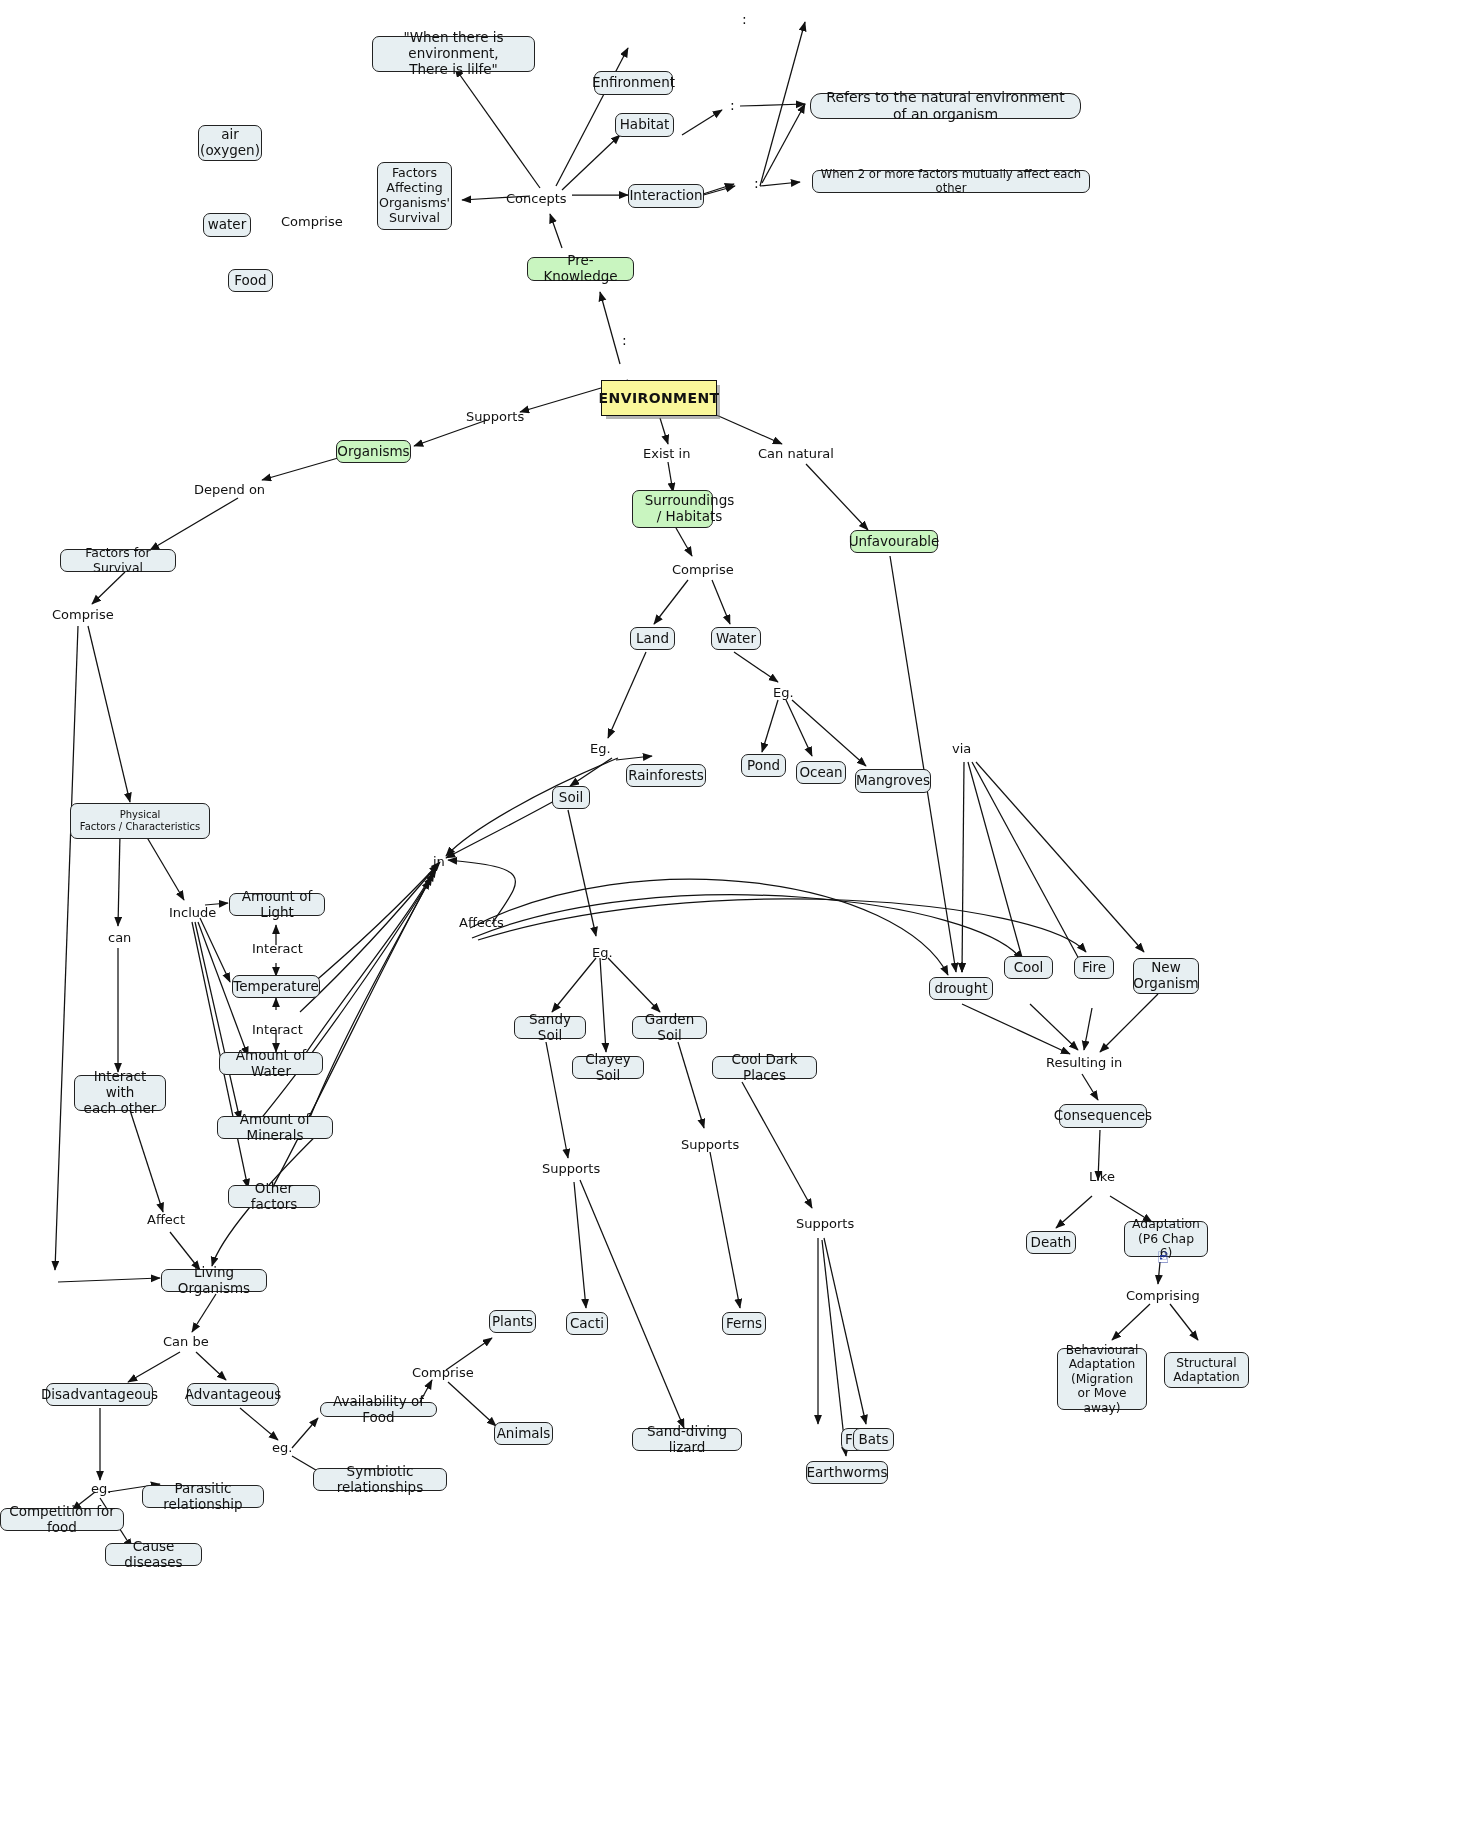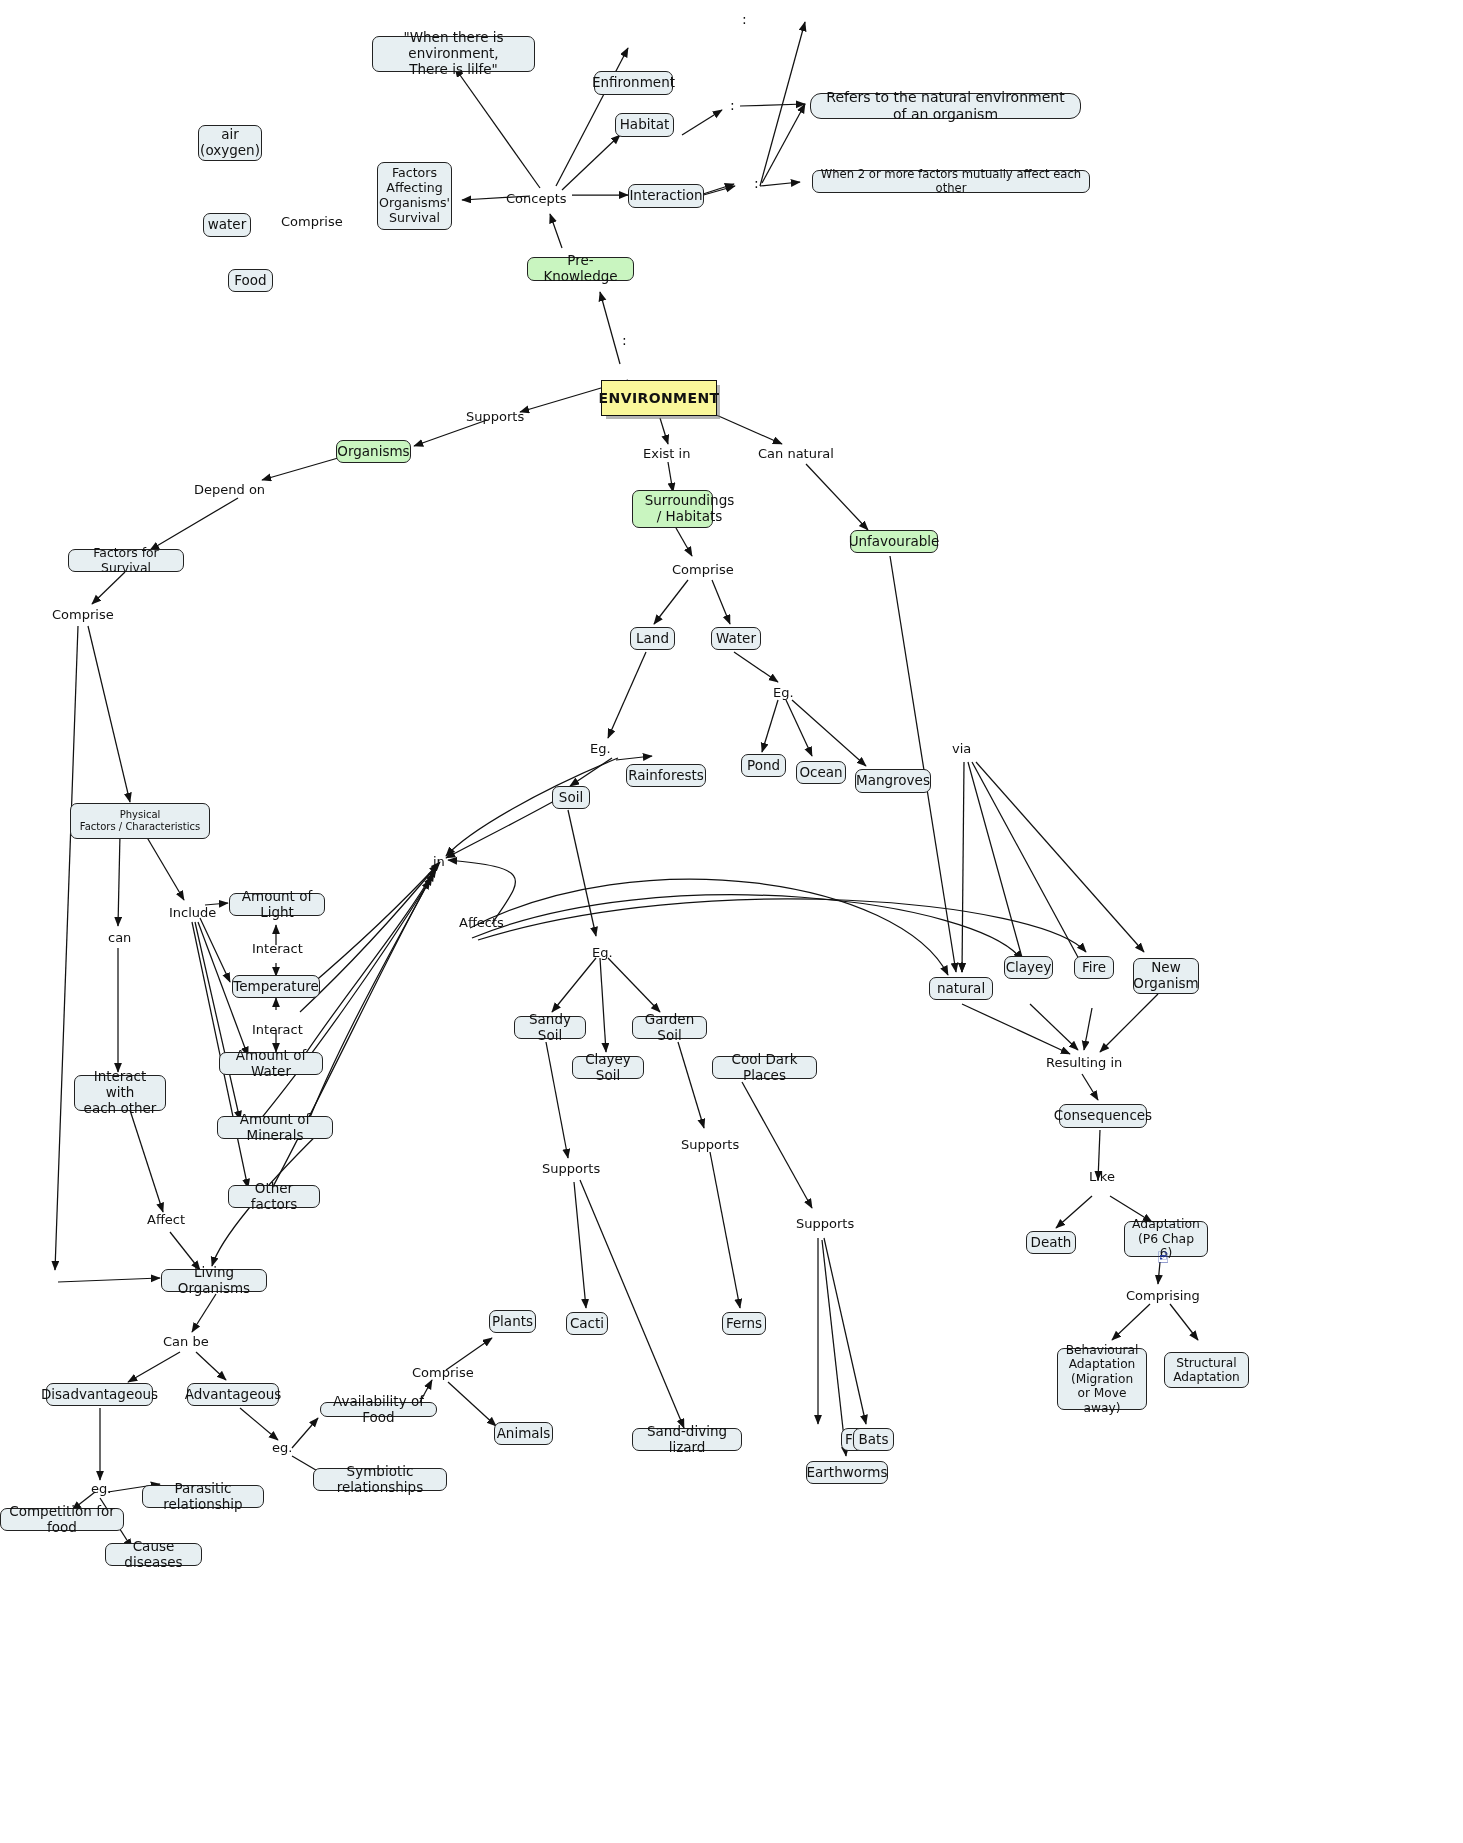--- a/index.html
+++ b/index.html
@@ -216,21 +216,21 @@
 
   <div class="node root" style="left:601px;top:380px;width:116px;height:36px;"><span>ENVIRONMENT</span></div>
 
   <div class="node green" style="left:336px;top:440px;width:75px;height:23px;"><span>Organisms</span></div>
 
   <div class="node green" style="left:632px;top:490px;width:81px;height:38px;padding-left:41px;"><span>Surroundings
 / Habitats</span></div>
 
   <div class="node green" style="left:850px;top:530px;width:88px;height:23px;"><span>Unfavourable</span></div>
 
-  <div class="node" style="left:68px;top:549px;width:116px;height:23px;font-size:12.4px;"><span>Factors for Survival</span></div>
+  <div class="node" style="left:60px;top:549px;width:116px;height:23px;font-size:12.4px;"><span>Factors for Survival</span></div>
 
   <div class="node" style="left:70px;top:803px;width:140px;height:36px;font-size:10px;"><span>Physical
 Factors / Characteristics</span></div>
 
   <div class="node" style="left:630px;top:627px;width:45px;height:23px;"><span>Land</span></div>
 
   <div class="node" style="left:711px;top:627px;width:50px;height:23px;"><span>Water</span></div>
 
   <div class="node" style="left:552px;top:786px;width:38px;height:23px;"><span>Soil</span></div>
 
@@ -256,23 +256,23 @@
 each other</span></div>
 
   <div class="node" style="left:514px;top:1016px;width:72px;height:23px;"><span>Sandy Soil</span></div>
 
   <div class="node" style="left:572px;top:1056px;width:72px;height:23px;"><span>Clayey Soil</span></div>
 
   <div class="node" style="left:632px;top:1016px;width:75px;height:23px;"><span>Garden Soil</span></div>
 
   <div class="node" style="left:712px;top:1056px;width:105px;height:23px;"><span>Cool Dark Places</span></div>
 
-  <div class="node" style="left:929px;top:977px;width:64px;height:23px;"><span>natural</span></div>
-
-  <div class="node" style="left:1004px;top:956px;width:49px;height:23px;"><span>Clayey</span></div>
+  <div class="node" style="left:929px;top:977px;width:64px;height:23px;"><span>drought</span></div>
+
+  <div class="node" style="left:1004px;top:956px;width:49px;height:23px;"><span>Cool</span></div>
 
   <div class="node" style="left:1074px;top:956px;width:40px;height:23px;"><span>Fire</span></div>
 
   <div class="node" style="left:1133px;top:958px;width:66px;height:36px;"><span>New
 Organism</span></div>
 
   <div class="node" style="left:1059px;top:1104px;width:88px;height:24px;"><span>Consequences</span></div>
 
   <div class="node" style="left:1026px;top:1231px;width:50px;height:23px;"><span>Death</span></div>
 

